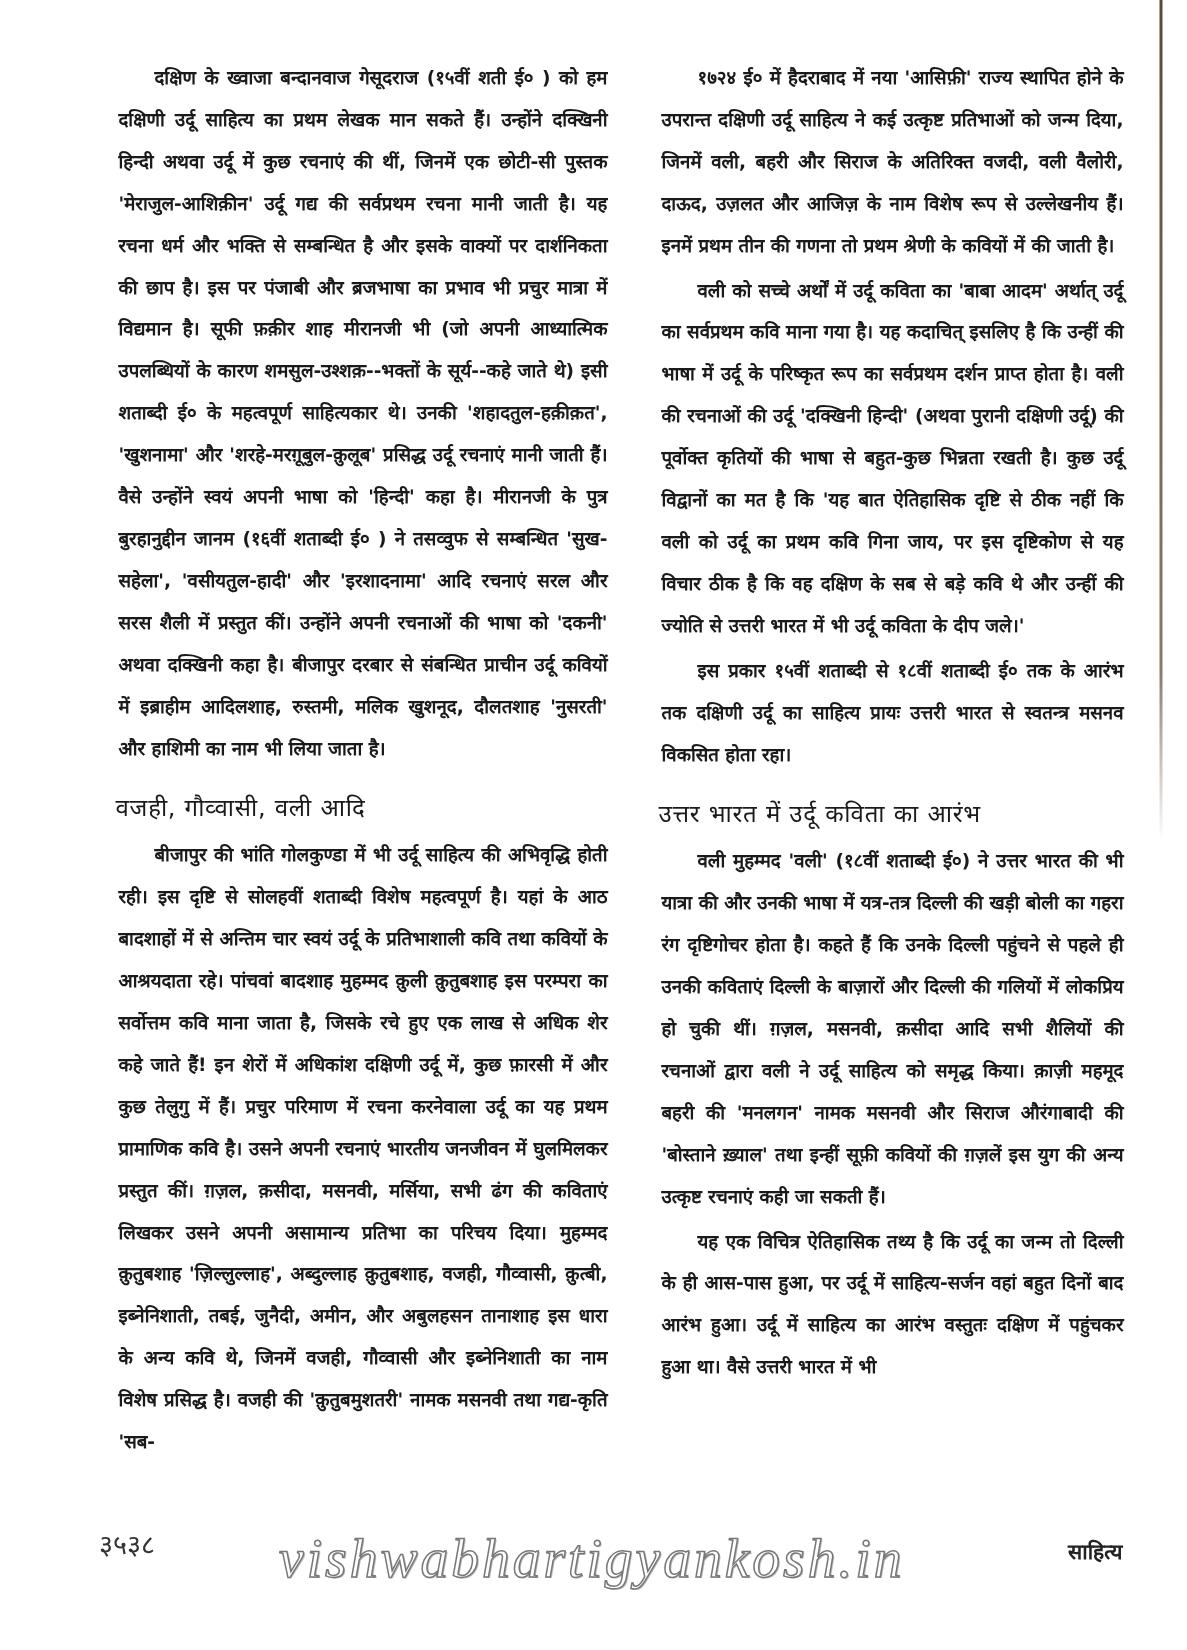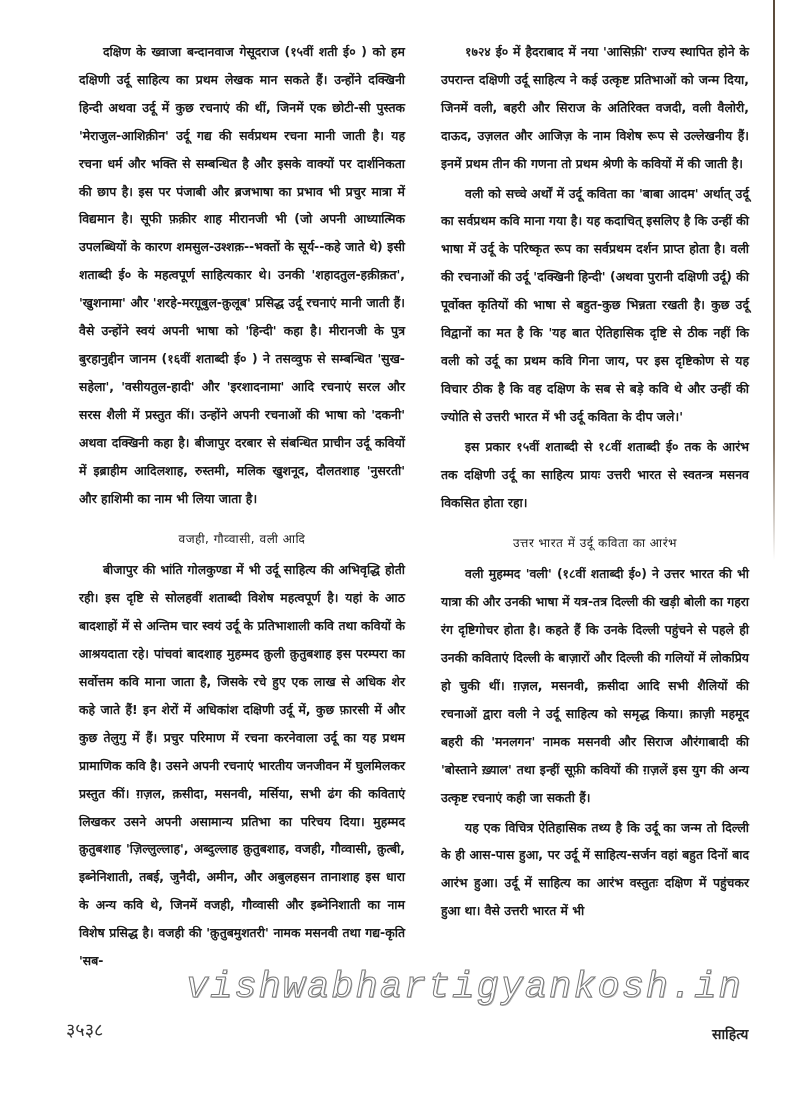--- a/index.html
+++ b/index.html
@@ -20,37 +20,36 @@
     font-size: 12.4px; line-height: 27.9px;
     text-align: justify;
     font-weight: bold;
   }
   .col-left { left: 77px; width: 330px; }
   .col-right { left: 439px; width: 312px; }
   .para { margin: 2px; text-indent: 0; }
   .para.indent { text-indent: 24px; }
   .heading {
     font-weight: normal;
-    font-size: 12px;
-    text-align: center;
+    font-size: 16px;
     margin: 14px 0 4px 0;
     line-height: 26px;
     letter-spacing: 0.5px;
   }
   .footer-left {
     position: absolute; left: 66px; top: 1017px;
     font-size: 18px; color: #333;
   }
   .footer-right {
     position: absolute; left: 712px; top: 1024px;
     font-size: 14px; color: #222; font-weight: bold;
   }
   .watermark {
-    position: absolute; left: 186px; top: 966px;
-    font-family: Liberation Mono, monospace;
+    position: absolute; left: 186px; top: 1018px;
+    font-family: Liberation Serif, serif;
     font-style: italic;
     font-size: 37px;
     letter-spacing: 2px;
     color: #ffffff;
     -webkit-text-stroke: 1px #777;
     text-shadow: 1px 1px 0 #bbb;
     text-align: center;
   }
 </style>
 </head>

